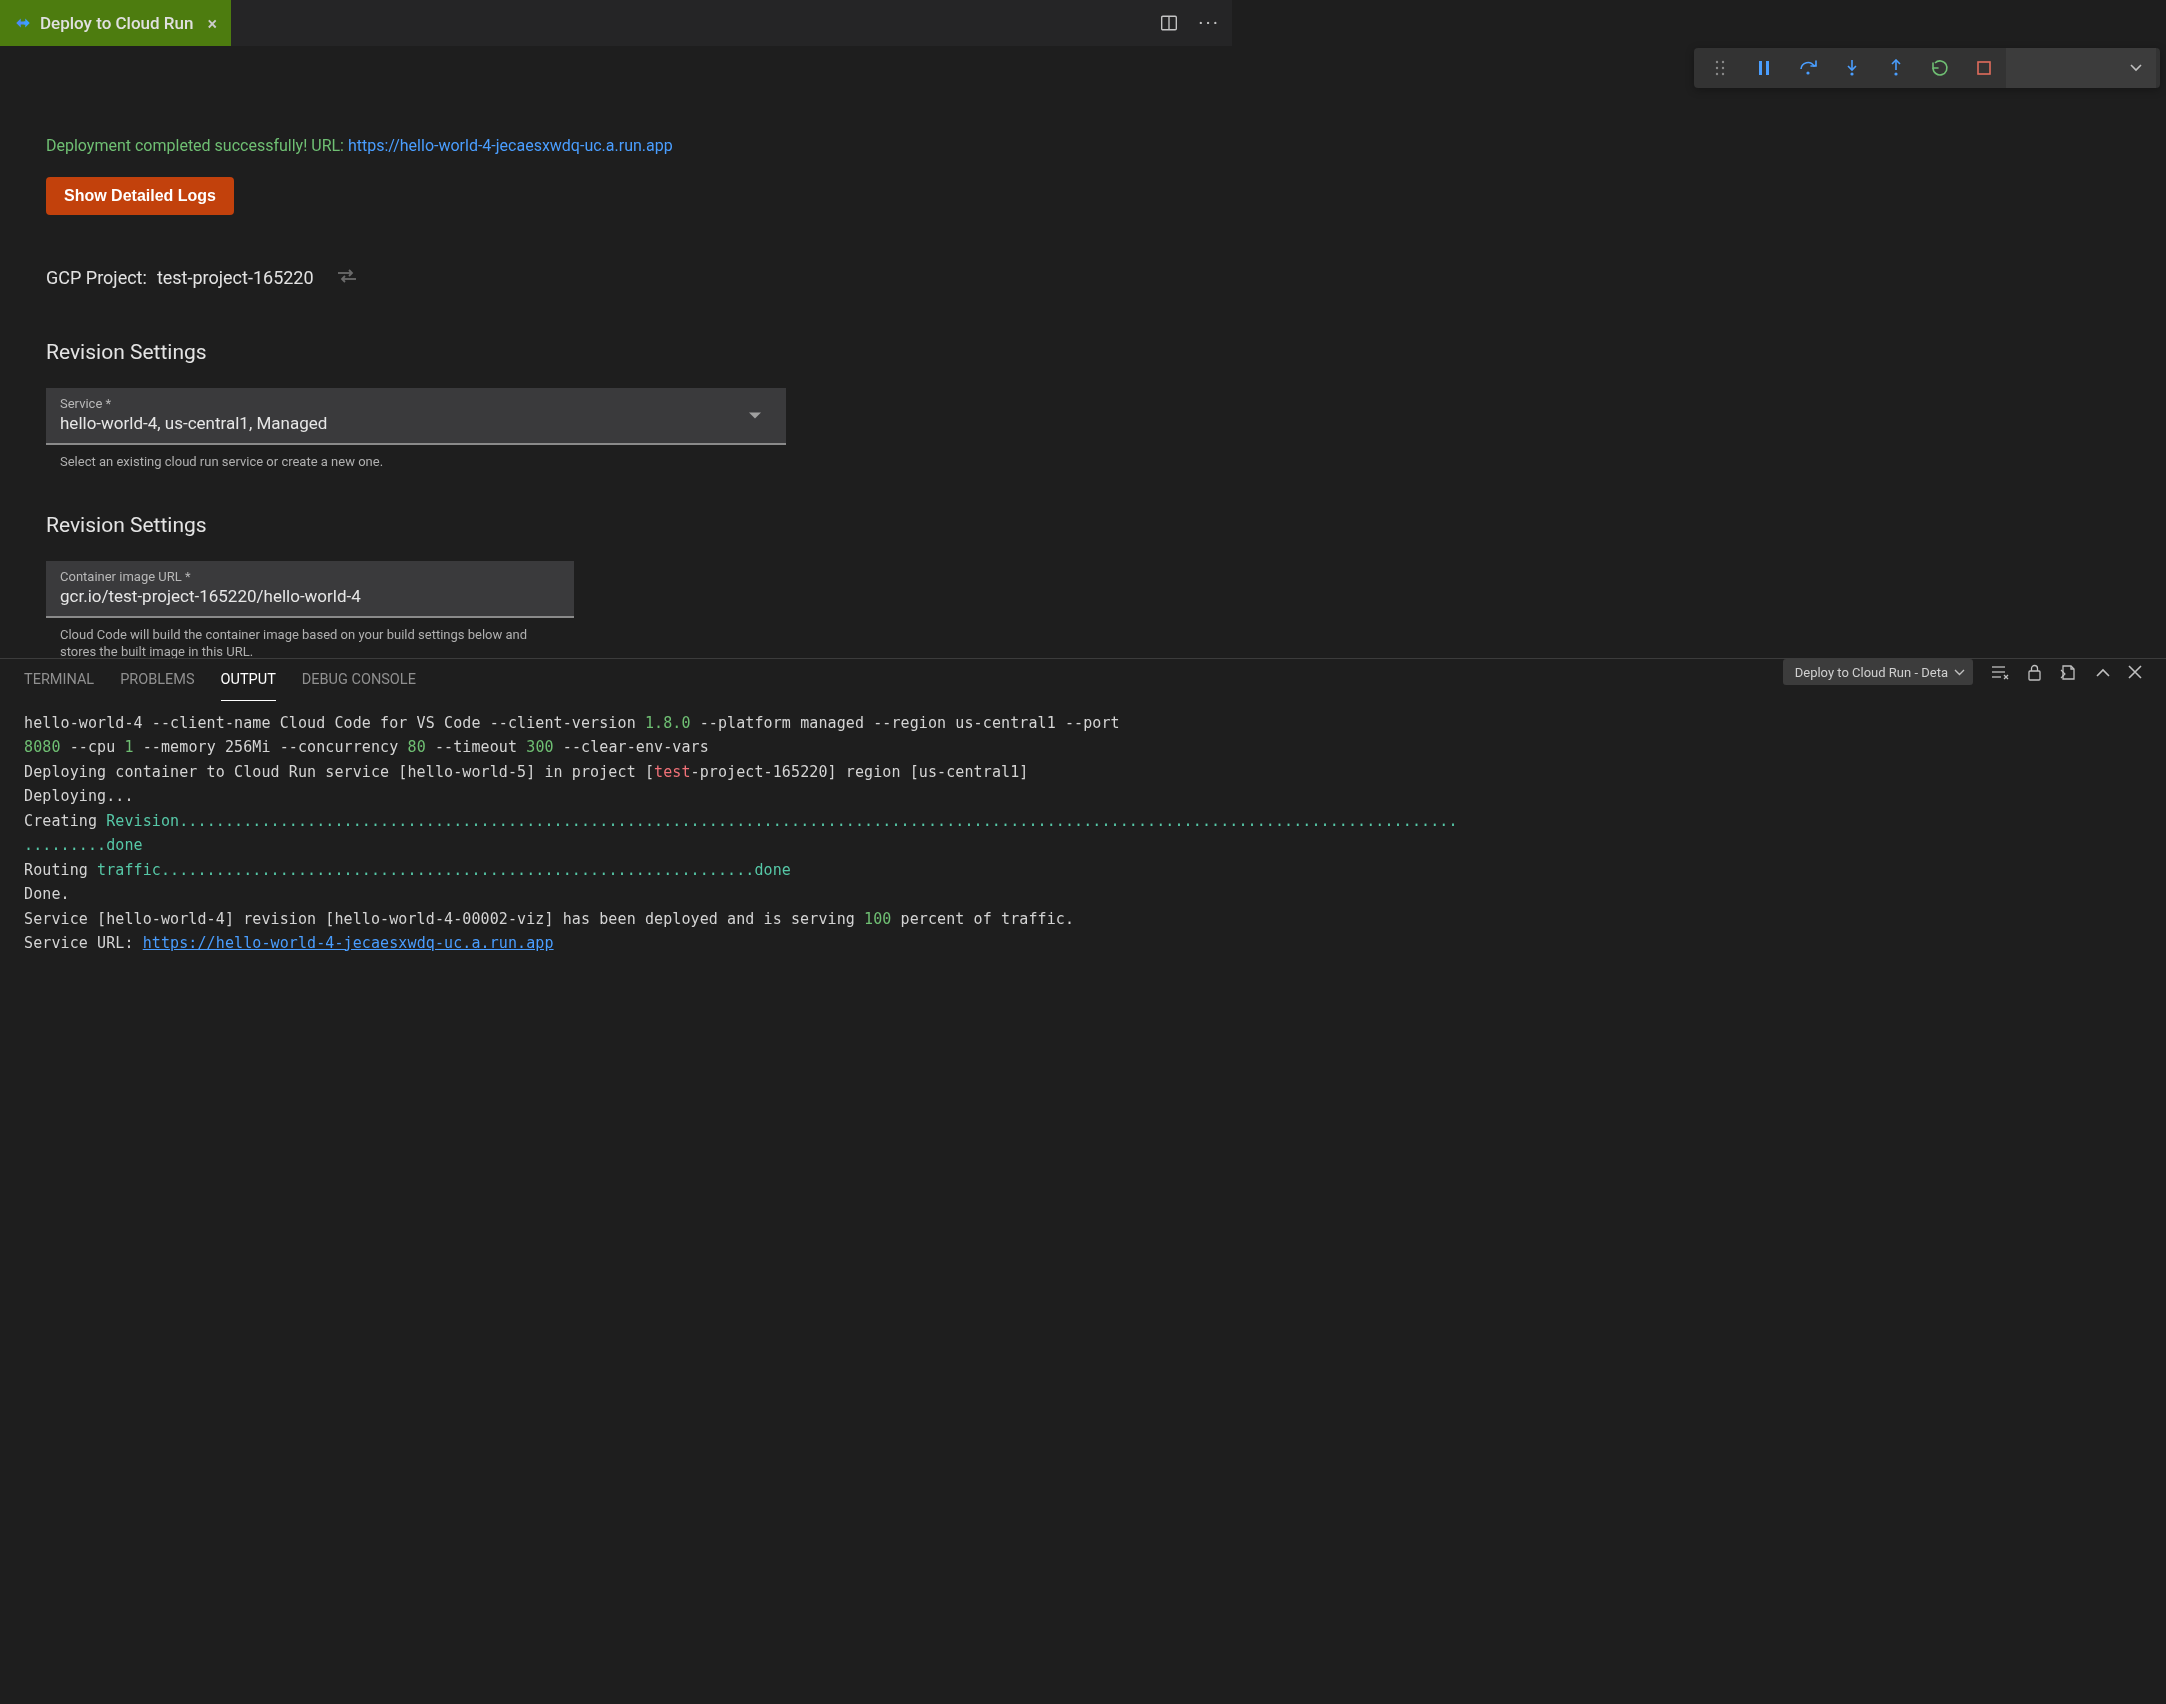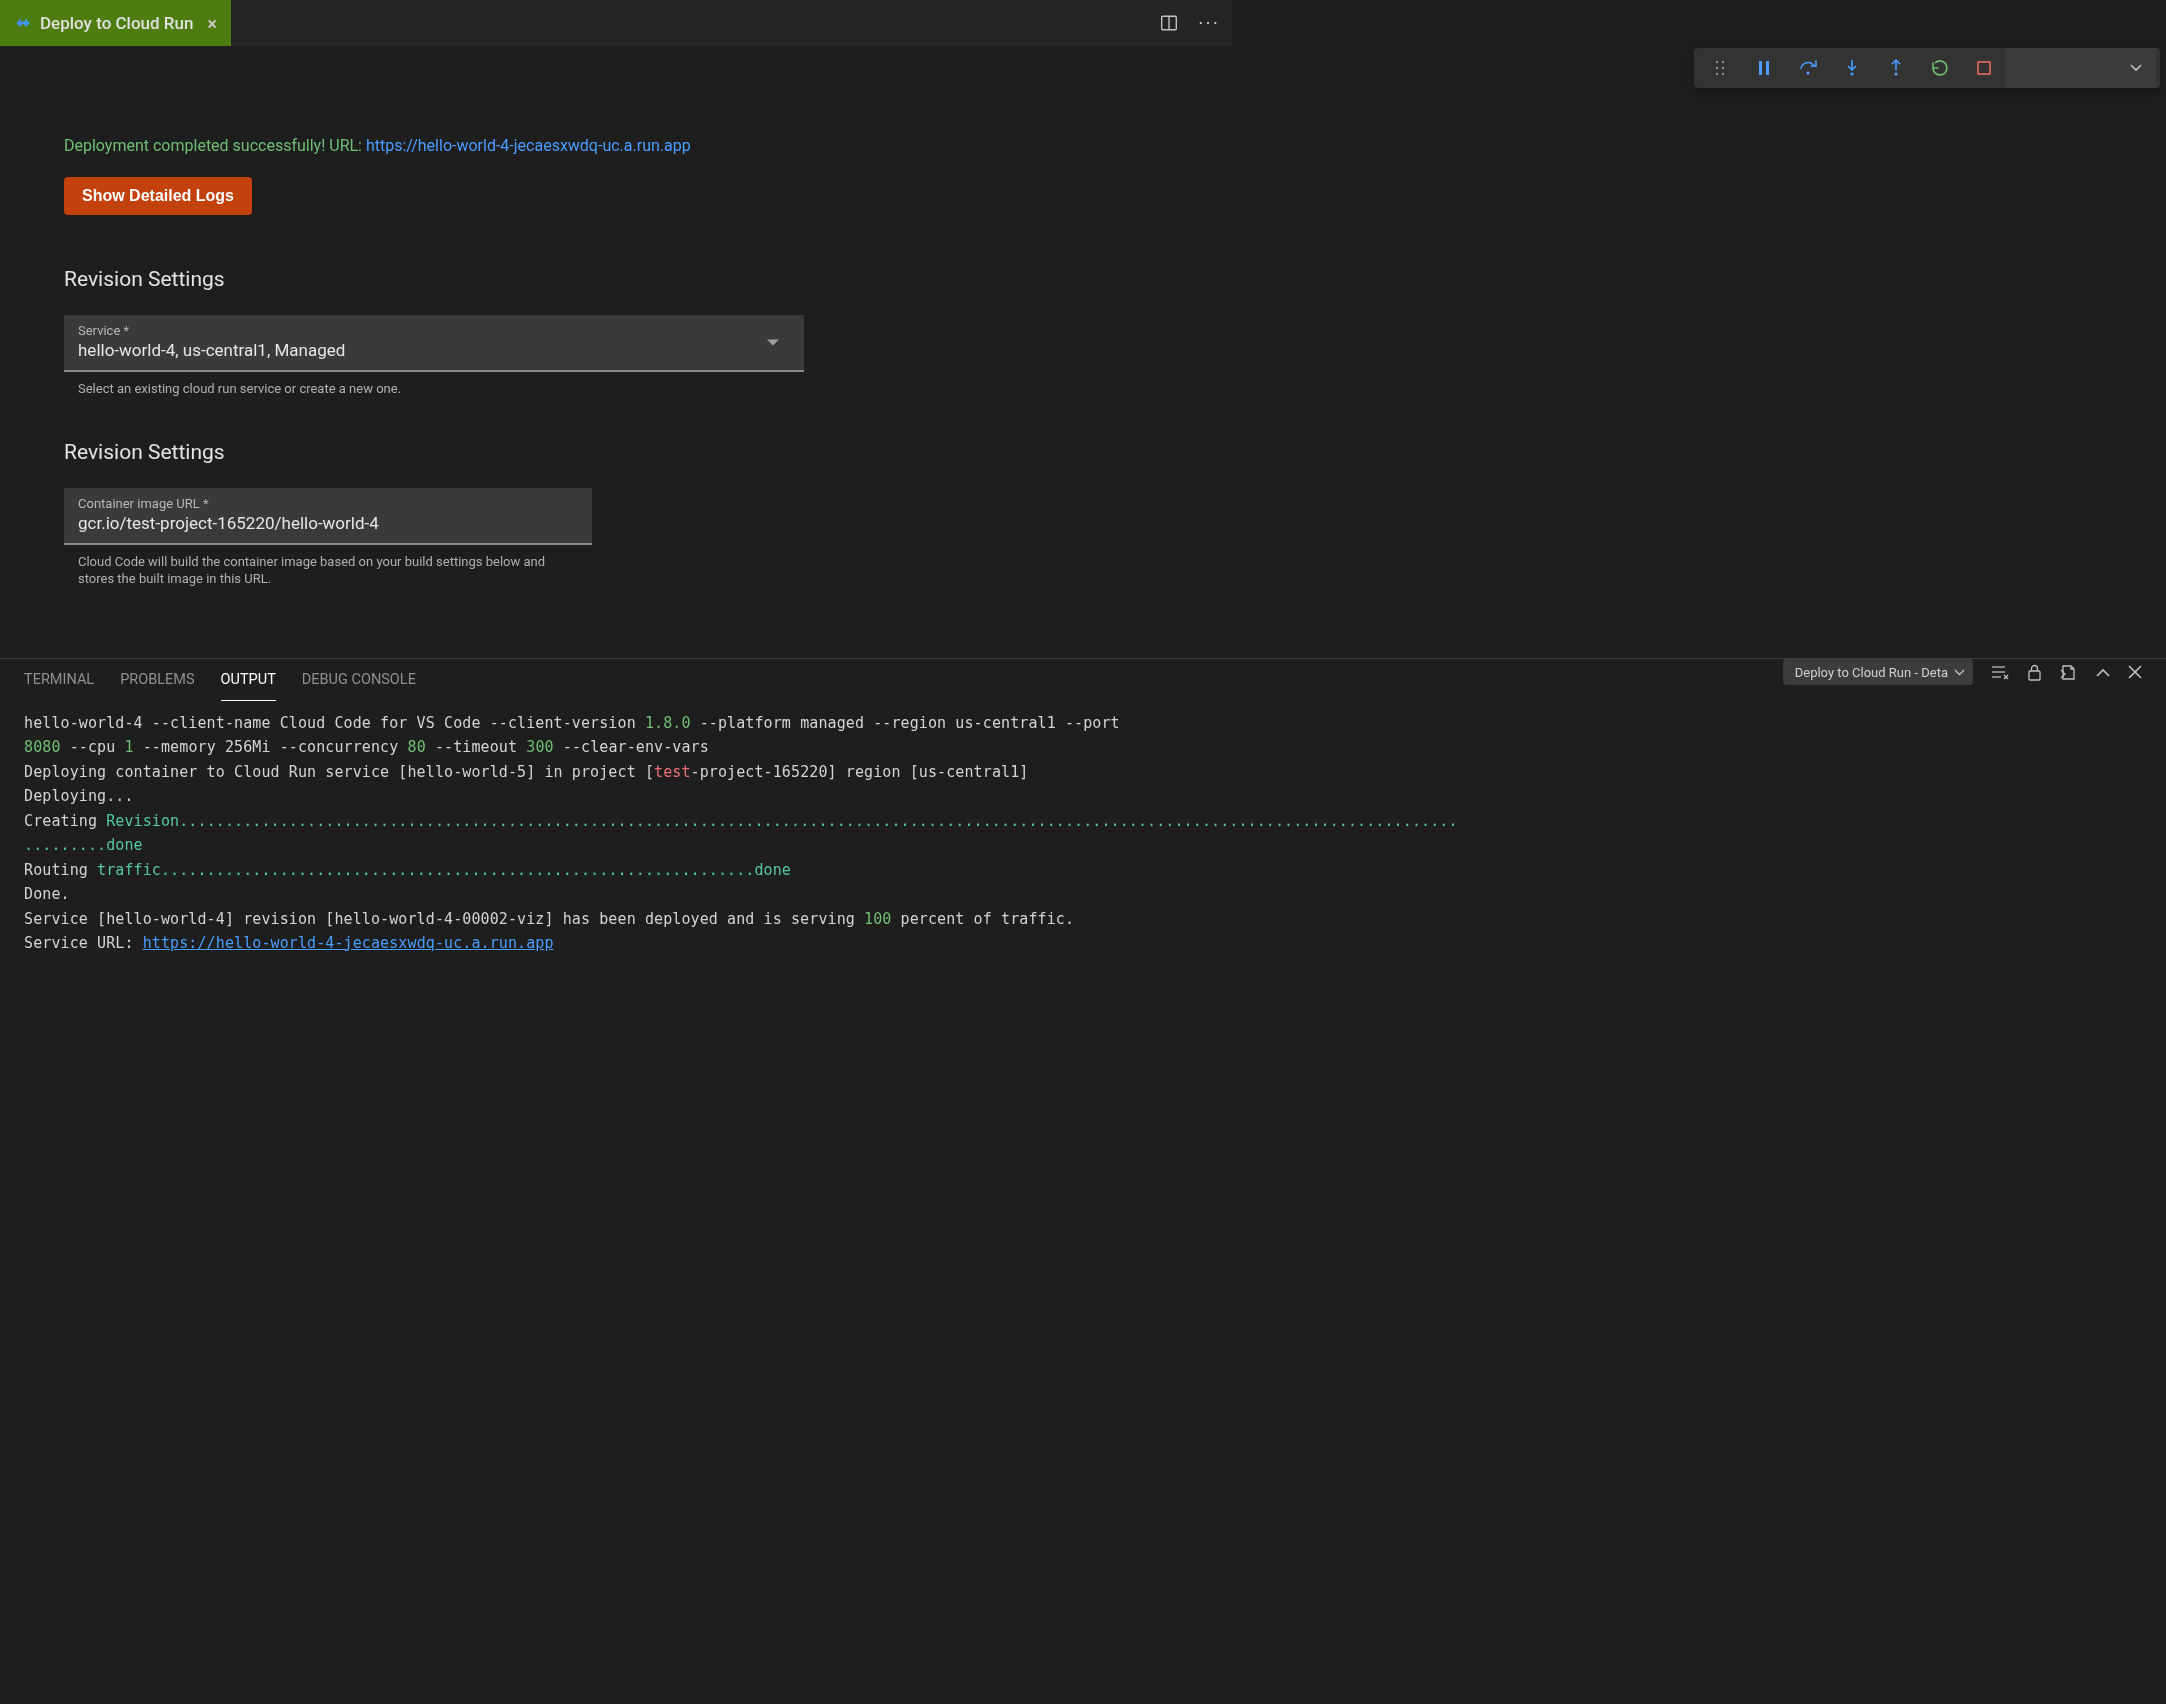--- a/index.html
+++ b/index.html
@@ -97,21 +97,21 @@
     right: 0;
     bottom: 0;
   }
   .main-panel {
     position: absolute;
     top: 0;
     left: 0;
     right: 16px;
     height: 612px;
     overflow: hidden;
-    padding: 90px 85px 0 64px;
+    padding: 90px 85px 0 46px;
   }
   .success-line {
     font-size: 16px;
     color: #6fbf73;
     margin-bottom: 22px;
   }
   .success-line .url-link {
     color: #4a9eff;
   }
   .btn-gray {
@@ -313,20 +313,34 @@
 
 <div class="content">
   <div class="main-panel">
 
     <div class="success-line">
       <span>Deployment completed successfully! URL: </span><span class="url-link">https://hello-world-4-jecaesxwdq-uc.a.run.app</span>
     </div>
 
     <button class="btn-gray">Show Detailed Logs</button>
 
+    <div class="section">
+      <div class="proj-line">
+        <span>GCP Project:</span>
+        <span>test-project-165220</span>
+        <span class="swap-icon">
+          <svg width="22" height="16" viewBox="0 0 22 16" fill="none" stroke="#6b6b6b" stroke-width="1.8">
+              <path d="M2 5h14"></path>
+              <path d="M13 2l3 3-3 3"></path>
+              <path d="M20 11H6"></path>
+              <path d="M9 8l-3 3 3 3"></path>
+            </svg>
+        </span>
+      </div>
+    </div>
 
     <div class="section">
       <div class="section-title">Revision Settings</div>
       <div class="field-box service-field">
         <div class="field-label">Service *</div>
         <div class="field-value">hello-world-4, us-central1, Managed</div>
         <div class="field-caret">
           <svg width="14" height="8" viewBox="0 0 14 8">
               <path d="M1 1l6 6 6-6" fill="#a0a0a0"></path>
             </svg>

